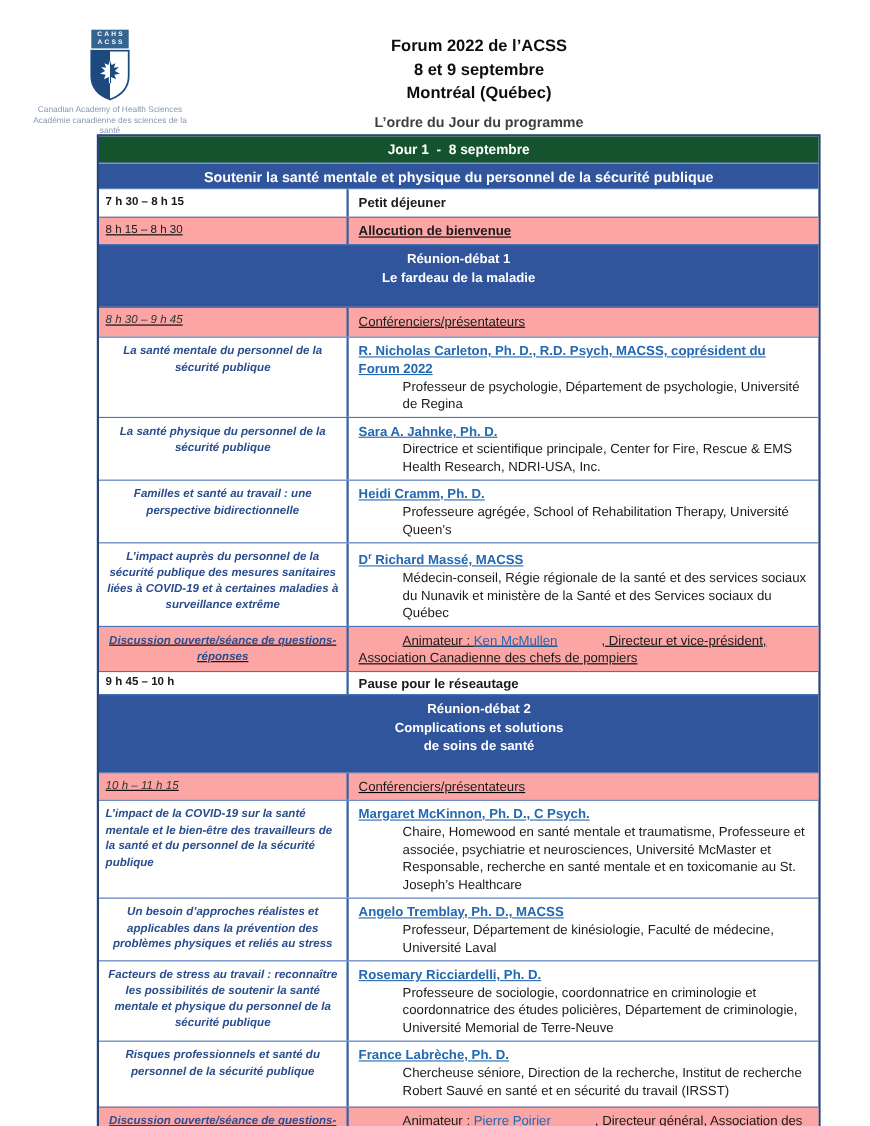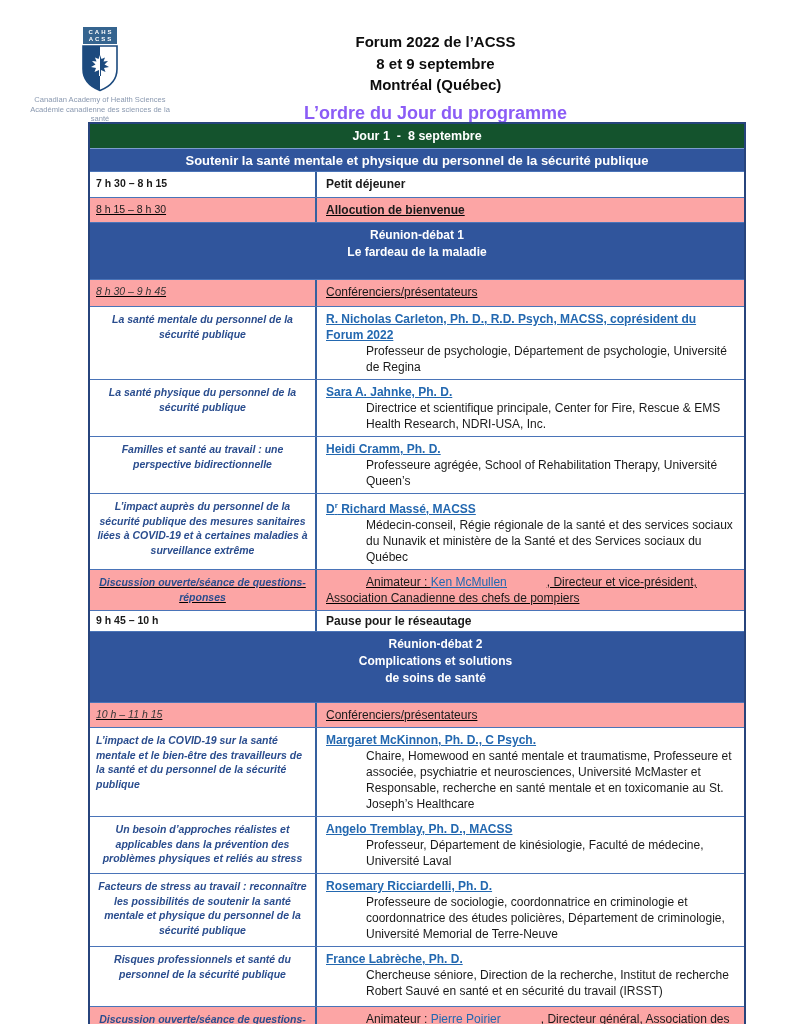--- a/index.html
+++ b/index.html
@@ -10,21 +10,21 @@
   .logo{position:absolute;left:20px;top:27px;width:160px;text-align:center;}
   .logo-badge{width:32px;margin:0 auto;background:#35648f;color:#fff;font-size:6px;font-weight:bold;
               letter-spacing:2px;line-height:7px;padding:2px 0 1px 2px;}
   .logo-shield{margin:1px auto 0;display:block;}
   .logo-cap{margin-top:3px;font-size:7.6px;line-height:9.5px;color:#8a99b0;}
 
   
   .doc-titles{position:absolute;top:31px;left:80px;right:0;text-align:center;color:#0d0d0d;}
   .doc-titles div{font-size:15px;font-weight:bold;line-height:21.5px;}
   .agenda-title{position:absolute;top:103px;left:80px;right:0;text-align:center;
-                font-size:18px;font-weight:bold;color:#8b5cf6;}
+                font-size:13px;font-weight:bold;color:#404040;}
 
   
   .sched{position:absolute;left:88px;top:122px;width:658px;box-sizing:border-box;
          border:2px solid #27447c;background:#fff;}
   .band{box-sizing:border-box;color:#fff;font-weight:bold;text-align:center;}
   .band div{line-height:17px;}
   .band-day{background:#14532d;font-size:12.5px;padding-top:4px;min-height:24px;}
   .band-theme{background:#30559c;font-size:13px;padding-top:3px;min-height:23px;border-top:1px solid #7d9bd0;}
   .band-session{background:#30559c;font-size:12px;padding-top:4px;border-top:1px solid #4a74b8;}
 

